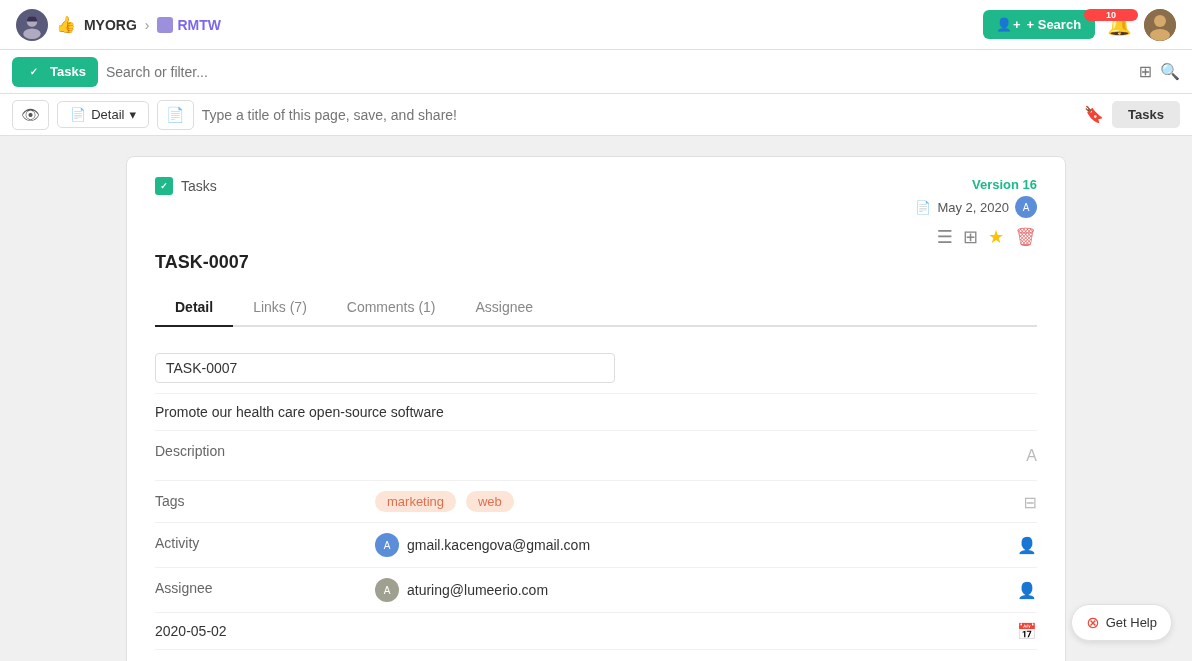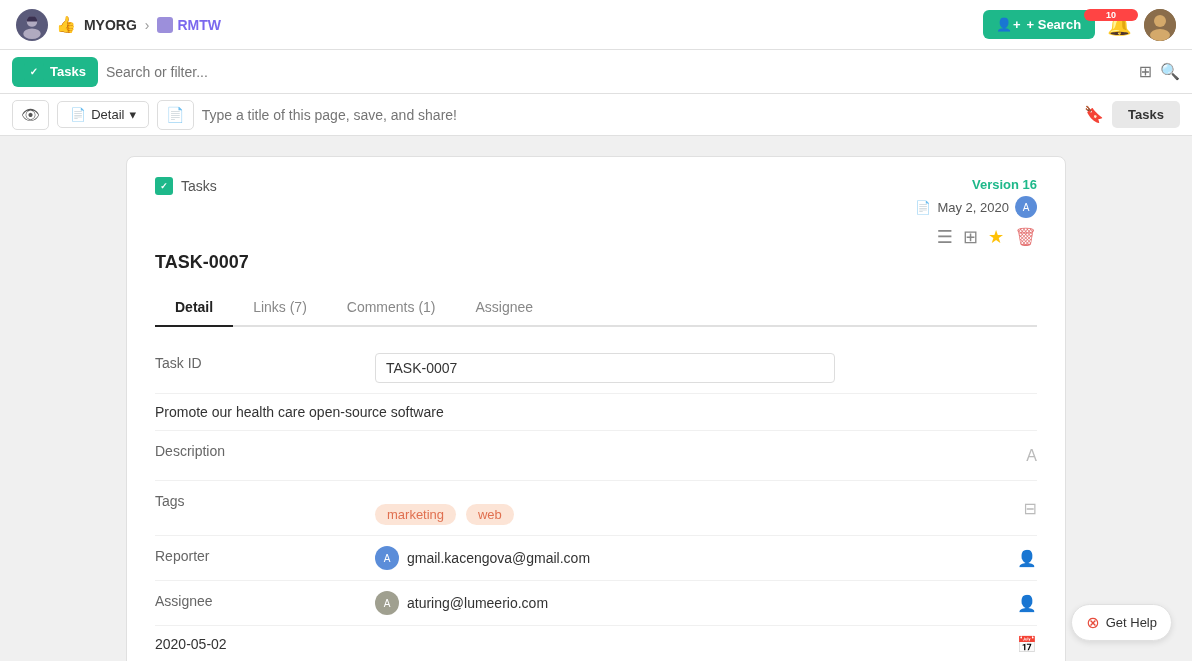--- a/index.html
+++ b/index.html
@@ -139,21 +139,21 @@
 
     .task-id-input {
       border: 1px solid #ddd; border-radius: 4px; padding: 6px 10px;
       font-size: 14px; color: #333; width: 460px; outline: none;
     }
 
     .tag {
       display: inline-block; padding: 3px 12px; border-radius: 12px;
       font-size: 13px; margin-right: 6px;
     }
-    .tag-marketing { background: #fce4d6; color: #e07050; margin-top: 13px; }
+    .tag-marketing { background: #fce4d6; color: #e07050; }
     .tag-web { background: #fce4d6; color: #e07050; }
 
     .reporter-row, .assignee-row { display: flex; align-items: center; gap: 8px; }
     .user-avatar-sm { width: 24px; height: 24px; border-radius: 50%; display: flex; align-items: center; justify-content: center; font-size: 10px; color: #fff; }
     .avatar-alica { background: #5b8dd9; }
     .avatar-aturing { background: #a0a0a0; }
 
     
     .get-help {
       position: fixed; bottom: 20px; right: 20px;
@@ -298,21 +298,20 @@
     <div class="tabs">
       <div class="tab active">Detail</div>
       <div class="tab">Links (7)</div>
       <div class="tab">Comments (1)</div>
       <div class="tab">Assignee</div>
     </div>
 
     <div class="fields">
 
       <div class="field-row">
-        <div class="field-label">Task ID</div>
         <div class="field-value">
           <input class="task-id-input" type="text" value="TASK-0007" style="">
         </div>
       </div>
 
       <div class="field-row">
         <div class="field-value">Promote our health care open-source software</div>
       </div>
 
       <div class="field-row" style="min-height:50px;">
@@ -324,21 +323,21 @@
       <div class="field-row">
         <div class="field-label">Tags</div>
         <div class="field-value">
           <span class="tag tag-marketing">marketing</span>
           <span class="tag tag-web">web</span>
         </div>
         <span class="field-icon">⊟</span>
       </div>
 
       <div class="field-row">
-        <div class="field-label">Reporter</div>
+        <div class="field-label">Activity</div>
         <div class="field-value">
           <div class="reporter-row">
             <span class="user-avatar-sm avatar-alica">A</span>
             <span>gmail.kacengova@gmail.com</span>
           </div>
         </div>
         <span class="field-icon">👤</span>
       </div>
 
       <div class="field-row">

